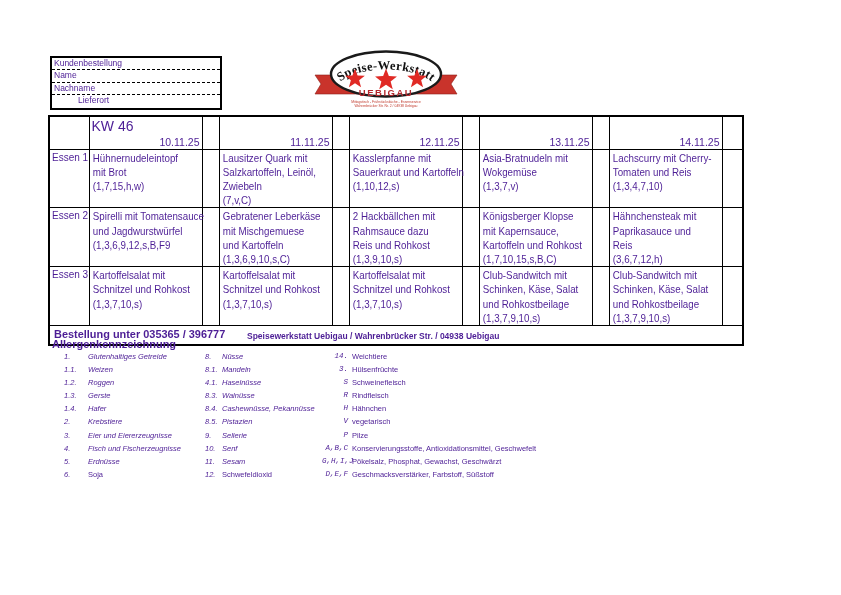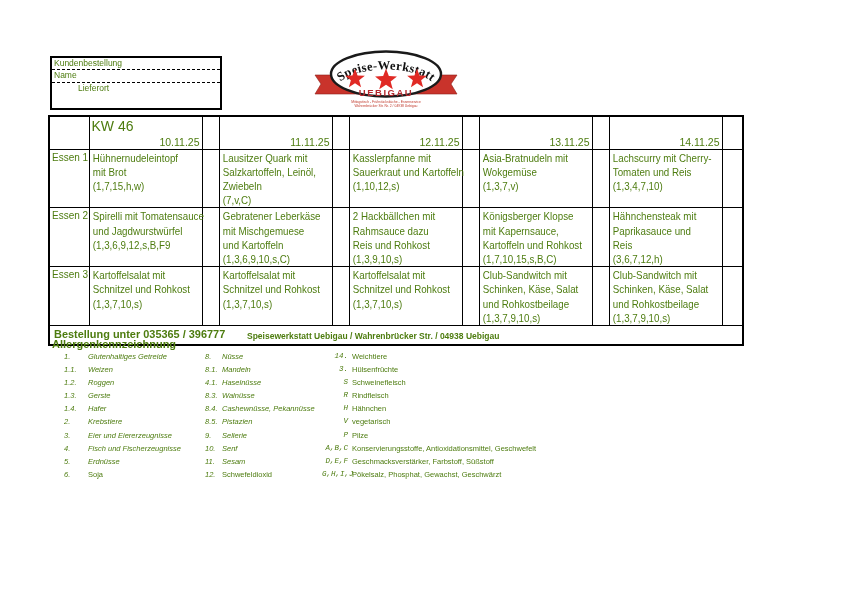--- a/index.html
+++ b/index.html
@@ -1,17 +1,17 @@
 <!DOCTYPE html>
 <html><head>
 <meta charset="utf-8">
 <style>
   html,body{margin:0;padding:0;background:#fff;}
   .page{position:relative;width:841px;height:482px;background:#ffffff;overflow:hidden;
-        font-family:"Liberation Sans",sans-serif;color:#4d7c0f;}
+        font-family:"Liberation Sans",sans-serif;color:#4c1d95;}
 
   
   .order-box{position:absolute;left:50px;top:56px;width:168px;height:50px;
              border:2px solid #000;background:#fff;}
   .order-row{height:11.4px;line-height:11.4px;font-size:8.5px;padding-left:2px;
              border-bottom:1px dashed #000;overflow:hidden;}
   .order-row:last-child{border-bottom:none;padding-left:26px;}
 
   
   .logo{position:absolute;left:310px;top:46px;width:152px;height:66px;}
@@ -50,20 +50,21 @@
   .lg-label.it{font-style:italic;}
 </style>
 </head>
 <body>
 
 <div class="page">
 
   <div class="order-box">
     <div class="order-row">Kundenbestellung</div>
     <div class="order-row">Name</div>
+    <div class="order-row">Nachname</div>
     <div class="order-row">Lieferort</div>
   </div>
 
   <div class="logo">
     <svg width="152" height="66" viewBox="0 0 152 66">
 
       <polygon points="5,29 147,29 141,38 147,48 5,48 11,38" stroke="#8e1f18" stroke-width="0.6" fill="#c9332b"></polygon>
 
       <ellipse cx="76" cy="28" rx="55" ry="22.5" fill="#ffffff" stroke-width="2.4" stroke="#1a1a1a"></ellipse>
 
@@ -365,22 +366,22 @@
       </div>
       <div class="lg-row">
         <span class="lg-num">P</span>
         <span class="lg-label">Pilze</span>
       </div>
       <div class="lg-row">
         <span class="lg-num">A,B,C</span>
         <span class="lg-label">Konservierungsstoffe, Antioxidationsmittel, Geschwefelt</span>
       </div>
       <div class="lg-row">
+        <span class="lg-num">G,H,I,J</span>
+        <span class="lg-label">Pökelsalz, Phosphat, Gewachst, Geschwärzt</span>
+      </div>
+      <div class="lg-row">
         <span class="lg-num">D,E,F</span>
         <span class="lg-label">Geschmacksverstärker, Farbstoff, Süßstoff</span>
       </div>
-      <div class="lg-row">
-        <span class="lg-num">G,H,I,J</span>
-        <span class="lg-label">Pökelsalz, Phosphat, Gewachst, Geschwärzt</span>
-      </div>
     </div>
 
 </div>
 
 </body></html>

